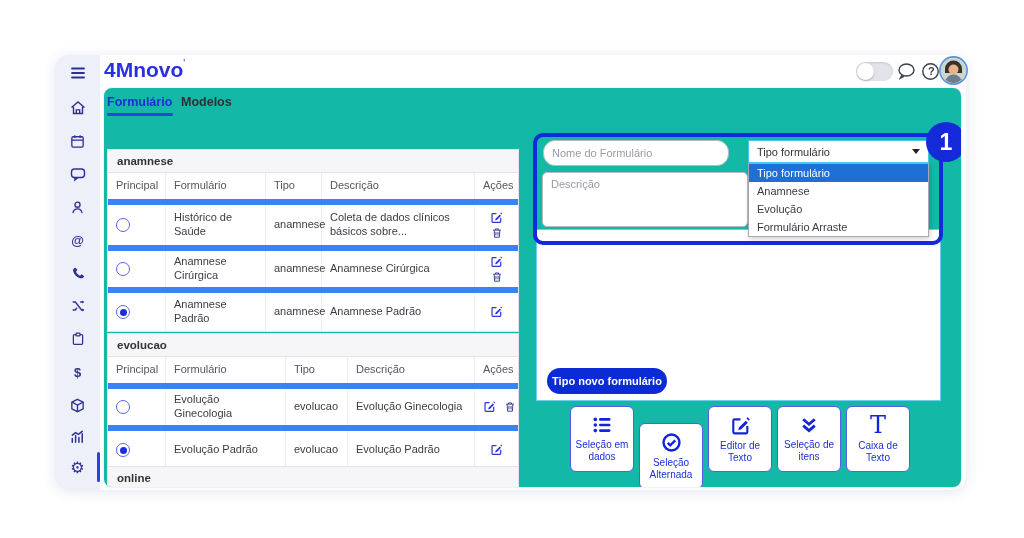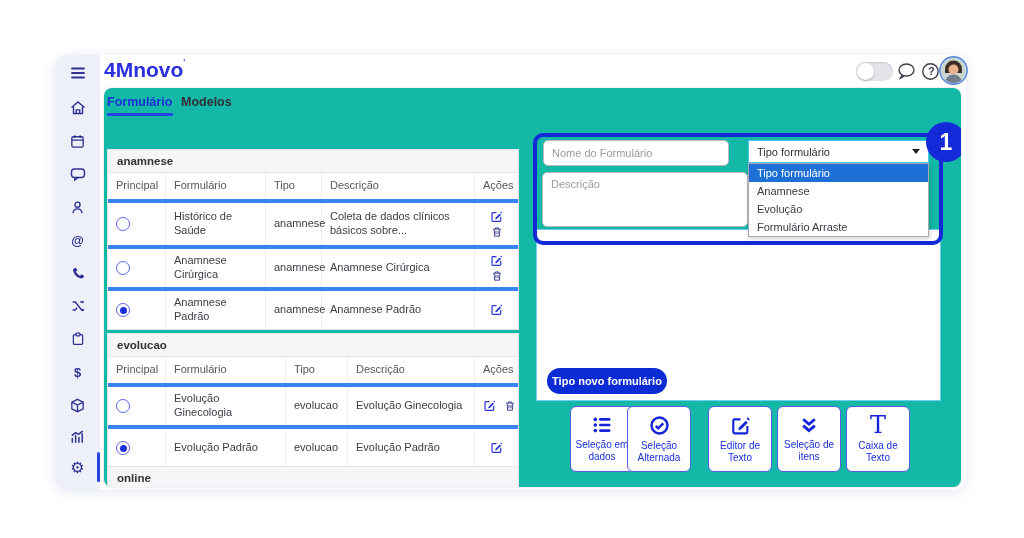--- a/index.html
+++ b/index.html
@@ -33,40 +33,40 @@
   .tab.off { color:#2f2f38; }
   .tab-underline { height:3px; background:#2743e0; border-radius:2px; }
 
   .search { left:3px; top:33px; width:127px; height:24px; border:1px solid #c9c9d3; border-radius:12px; display:flex; align-items:center; padding:0 8px; background:#fff; }
   .search input { border:none; outline:none; flex:1; min-width:0; font-size:10.5px; color:#444; background:transparent; font-family:inherit; }
   .search input::placeholder { color:#c0c0c8; }
 
   
   .tbl { width:412px; border:1px solid #e3e3e8; background:#fff; font-size:11px; color:#3c3c44; }
   .tbl-section { background:#f6f6f8; border-bottom:1px solid #e3e3e8; font-weight:bold; font-size:11.5px; color:#333; padding:5px 9px; }
-  .trow { display:grid; border-bottom:4px solid #3b82f6; }
+  .trow { display:grid; border-bottom:6px solid #3b82f6; }
   .trow:last-child { border-bottom:none; }
   .t1 .trow { grid-template-columns:58px 100px 56px 153px 1fr; }
   .t2 .trow { grid-template-columns:58px 120px 62px 127px 1fr; }
   .tcell { padding:4px 8px; display:flex; align-items:center; border-right:1px solid #ededf2; line-height:1.25; }
   .tcell:last-child { border-right:none; }
   .thead .tcell { color:#55555e; padding-top:6px; padding-bottom:6px; }
   .acts { justify-content:center; }
   .acts-stack { flex-direction:column; gap:3px; }
   .acts-inline { gap:8px; }
   .icobtn { background:none; border:none; cursor:pointer; line-height:0; padding:0; }
   .edit-ic { color:#2b36d9; }
   .del-ic { color:#3a3f8f; }
   .radio { width:14px; height:14px; border:1.5px solid #5b66ea; border-radius:50%; display:inline-block; position:relative; cursor:pointer; background:#fff; }
   .radio.sel::after { content:""; position:absolute; left:3px; top:3px; width:7px; height:7px; border-radius:50%; background:#1b2fd9; }
 
   
   .annot { left:429px; top:45px; width:410px; height:112px; border:4px solid #1429d8; border-radius:10px; z-index:40; pointer-events:none; }
   .badge { left:822px; top:34px; width:40px; height:40px; border-radius:50%; background:#1429d8; color:#fff; font-weight:bold; font-size:23px; display:flex; align-items:center; justify-content:center; z-index:45; }
-  .txtinput { border:1px solid #b9b9c2; border-radius:5px; font-size:11px; color:#444; padding:0 8px; font-family:inherit; outline:none; }
+  .txtinput { border:1px solid #b9b9c2; border-radius:12px; font-size:11px; color:#444; padding:0 8px; font-family:inherit; outline:none; }
   .txtinput::placeholder, .txtarea::placeholder { color:#9a9aa4; }
   .txtarea { border:1px solid #b9b9c2; border-radius:5px; font-size:11px; color:#444; padding:5px 8px; font-family:inherit; outline:none; resize:none; }
   .select { left:644px; top:52px; width:181px; height:23px; background:#fff; border:1px solid #49c3f1; display:flex; align-items:center; padding:0 8px; font-size:11px; color:#333; cursor:pointer; z-index:31; }
   .select .caret { margin-left:auto; width:0; height:0; border-left:4px solid transparent; border-right:4px solid transparent; border-top:5px solid #222; }
   .dropdown { left:644px; top:75px; width:181px; background:#fff; border:1px solid #a9a9b2; box-shadow:1px 2px 5px rgba(0,0,0,.18); z-index:30; }
   .opt { font-size:11px; color:#3a3a42; padding:3px 8px; cursor:pointer; }
   .opt.hl { background:#1e6fd6; color:#fff; }
 
   .panelbox { left:432px; top:141px; width:405px; height:172px; border:1.5px solid #6fcdf0; background:#fff; }
   .dropzone { left:445px; top:150px; width:378px; height:128px; border:1px dashed #b9b9c2; display:flex; align-items:center; justify-content:center; font-size:11px; color:#3c3c44; }
@@ -327,21 +327,21 @@
       <svg width="22" height="20" viewBox="0 0 20 20" fill="currentColor">
           <circle cx="3.3" cy="4.4" r="1.8"></circle>
           <rect x="7" y="3.1" width="11.5" height="2.6" rx="1.3"></rect>
           <circle cx="3.3" cy="10" r="1.8"></circle>
           <rect x="7" y="8.7" width="11.5" height="2.6" rx="1.3"></rect>
           <circle cx="3.3" cy="15.6" r="1.8"></circle>
           <rect x="7" y="14.3" width="11.5" height="2.6" rx="1.3"></rect>
         </svg>
       <span class="lbl">Seleção em dados</span>
     </button>
-    <button class="abs fieldbtn" style="left:523px;">
+    <button class="abs fieldbtn" style="left:535px;margin-top:17px;">
       <svg width="21" height="21" viewBox="0 0 20 20" fill="none" stroke="currentColor" stroke-width="2.3">
           <circle cx="10" cy="10" r="7.6"></circle>
           <path d="M6.4 10.3l2.4 2.4 4.8-4.8"></path>
         </svg>
       <span class="lbl">Seleção Alternada</span>
     </button>
     <button class="abs fieldbtn" style="left:673px;">
       <svg width="22" height="20" viewBox="0 0 20 20" fill="none" stroke="currentColor" stroke-width="2.8">
           <path d="M4.2 4.2l5.8 5 5.8-5M4.2 10.6l5.8 5 5.8-5"></path>
         </svg>

